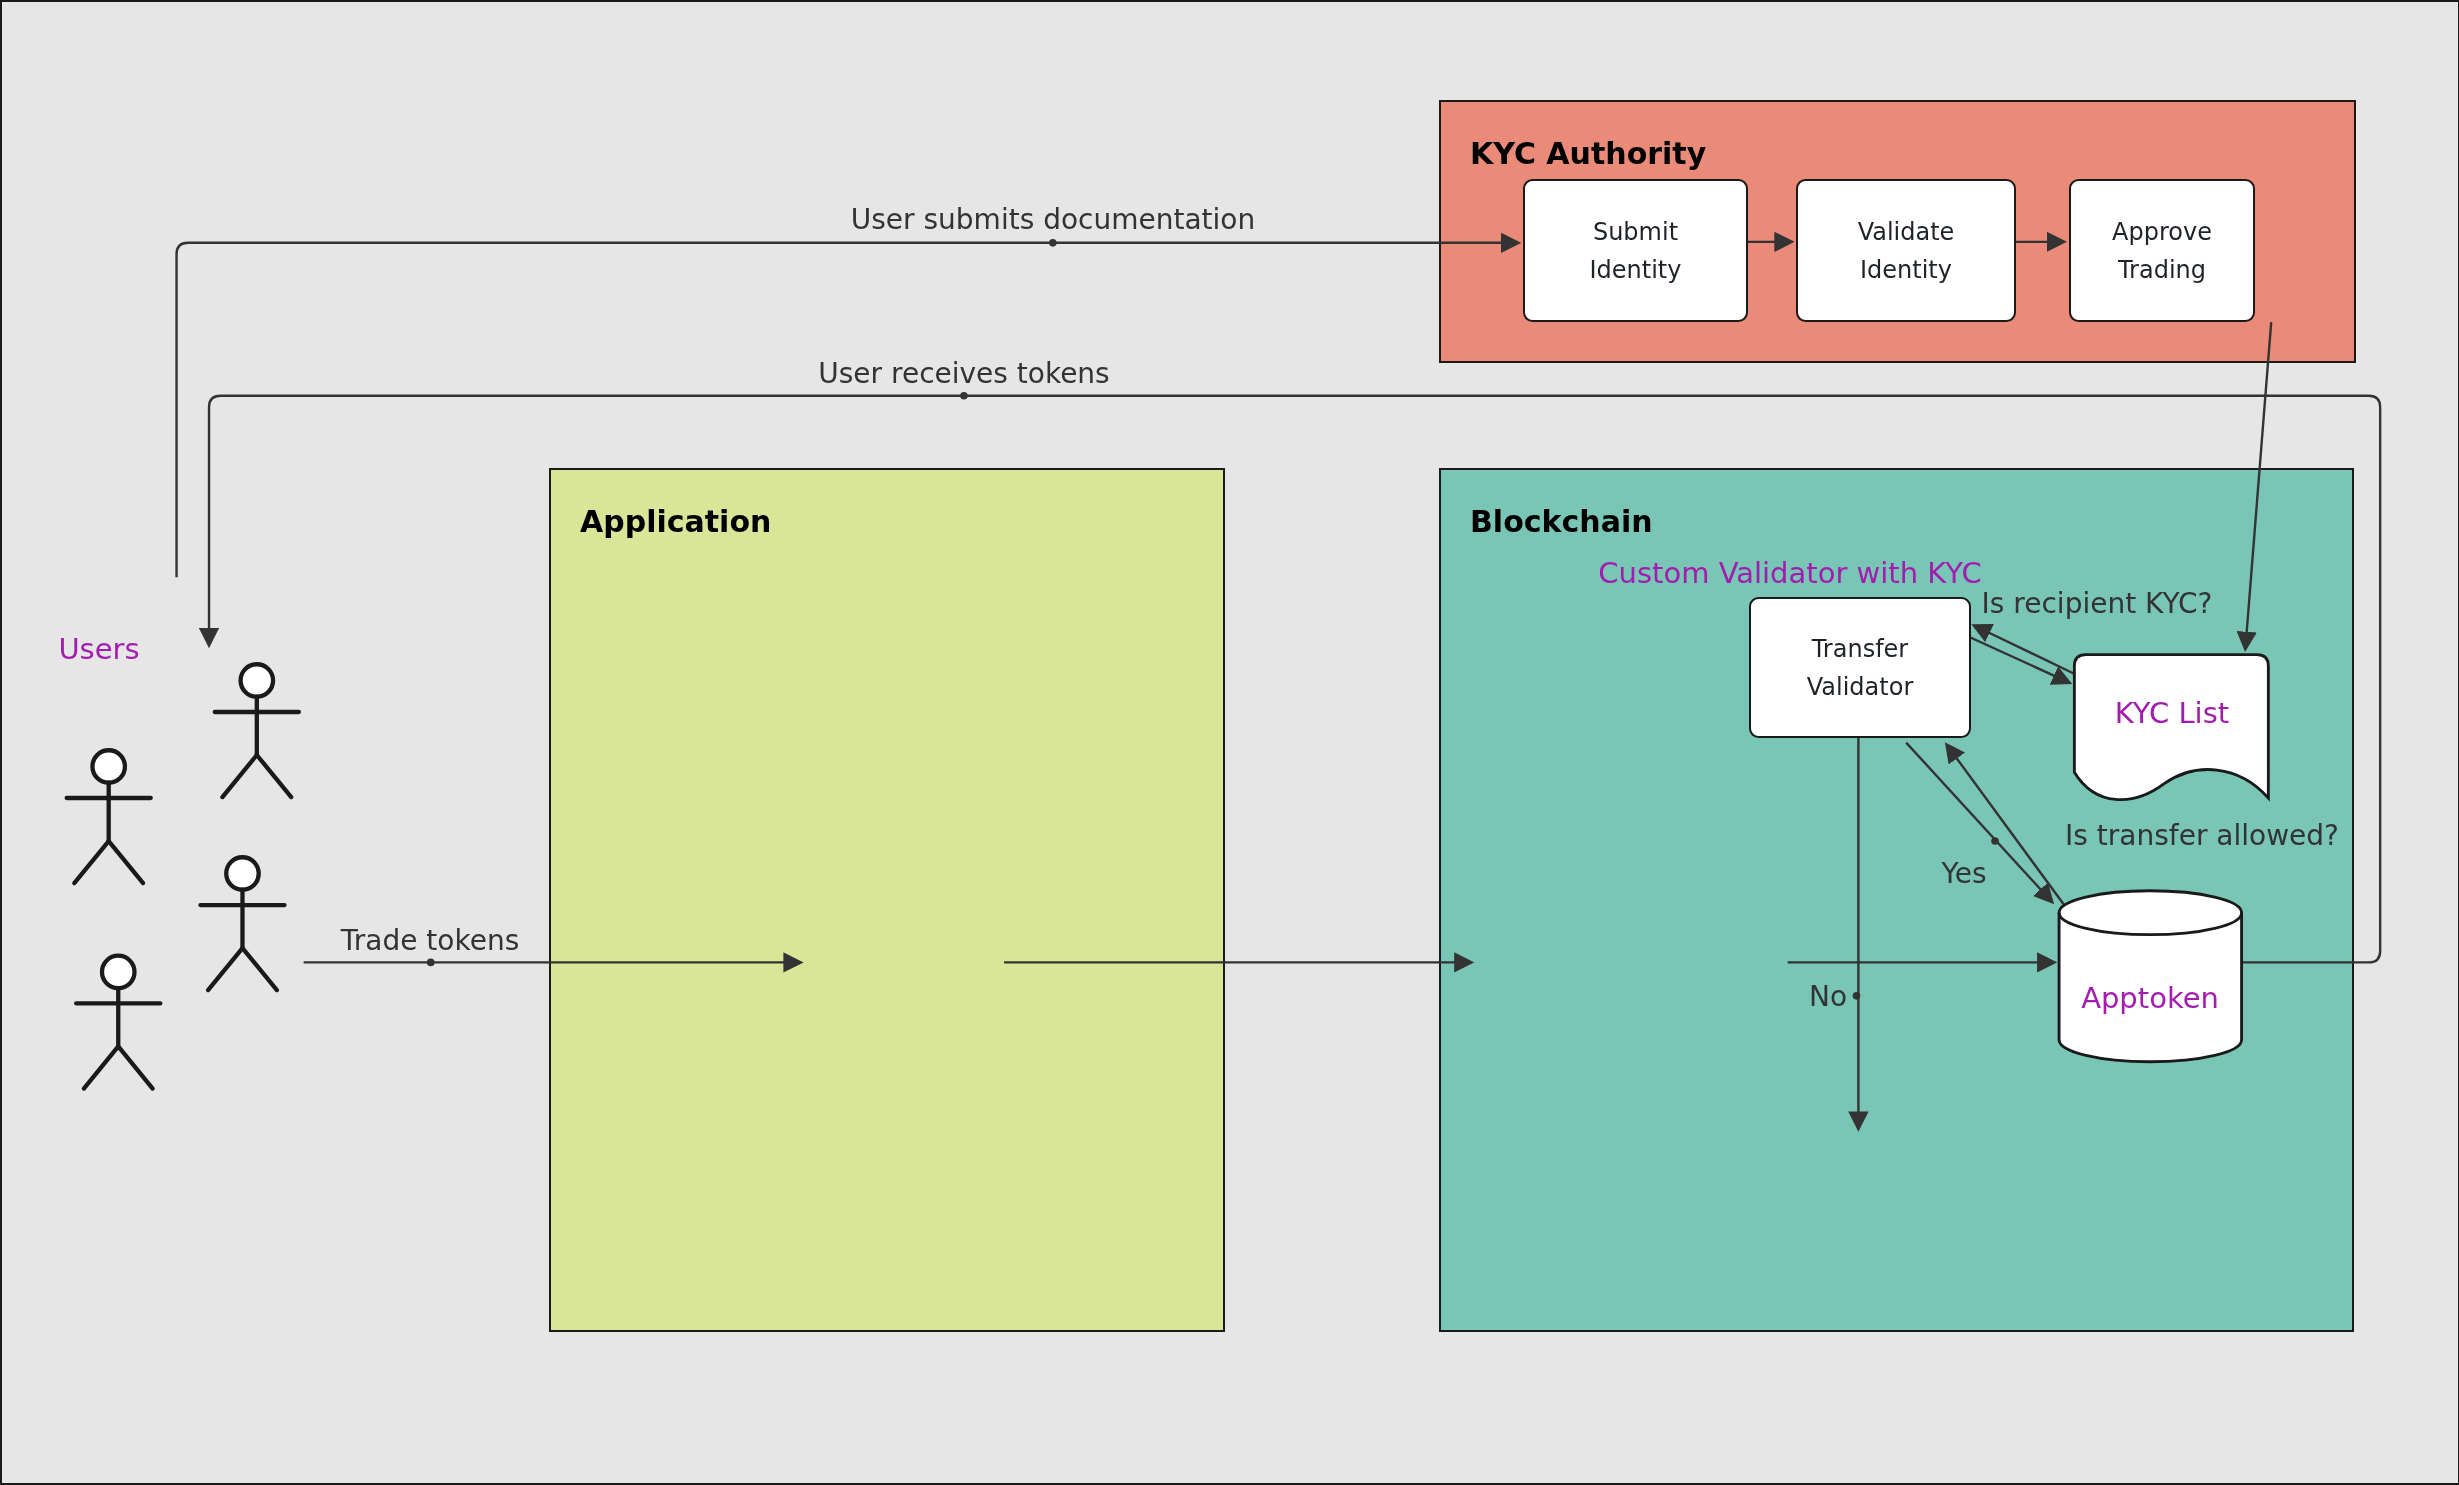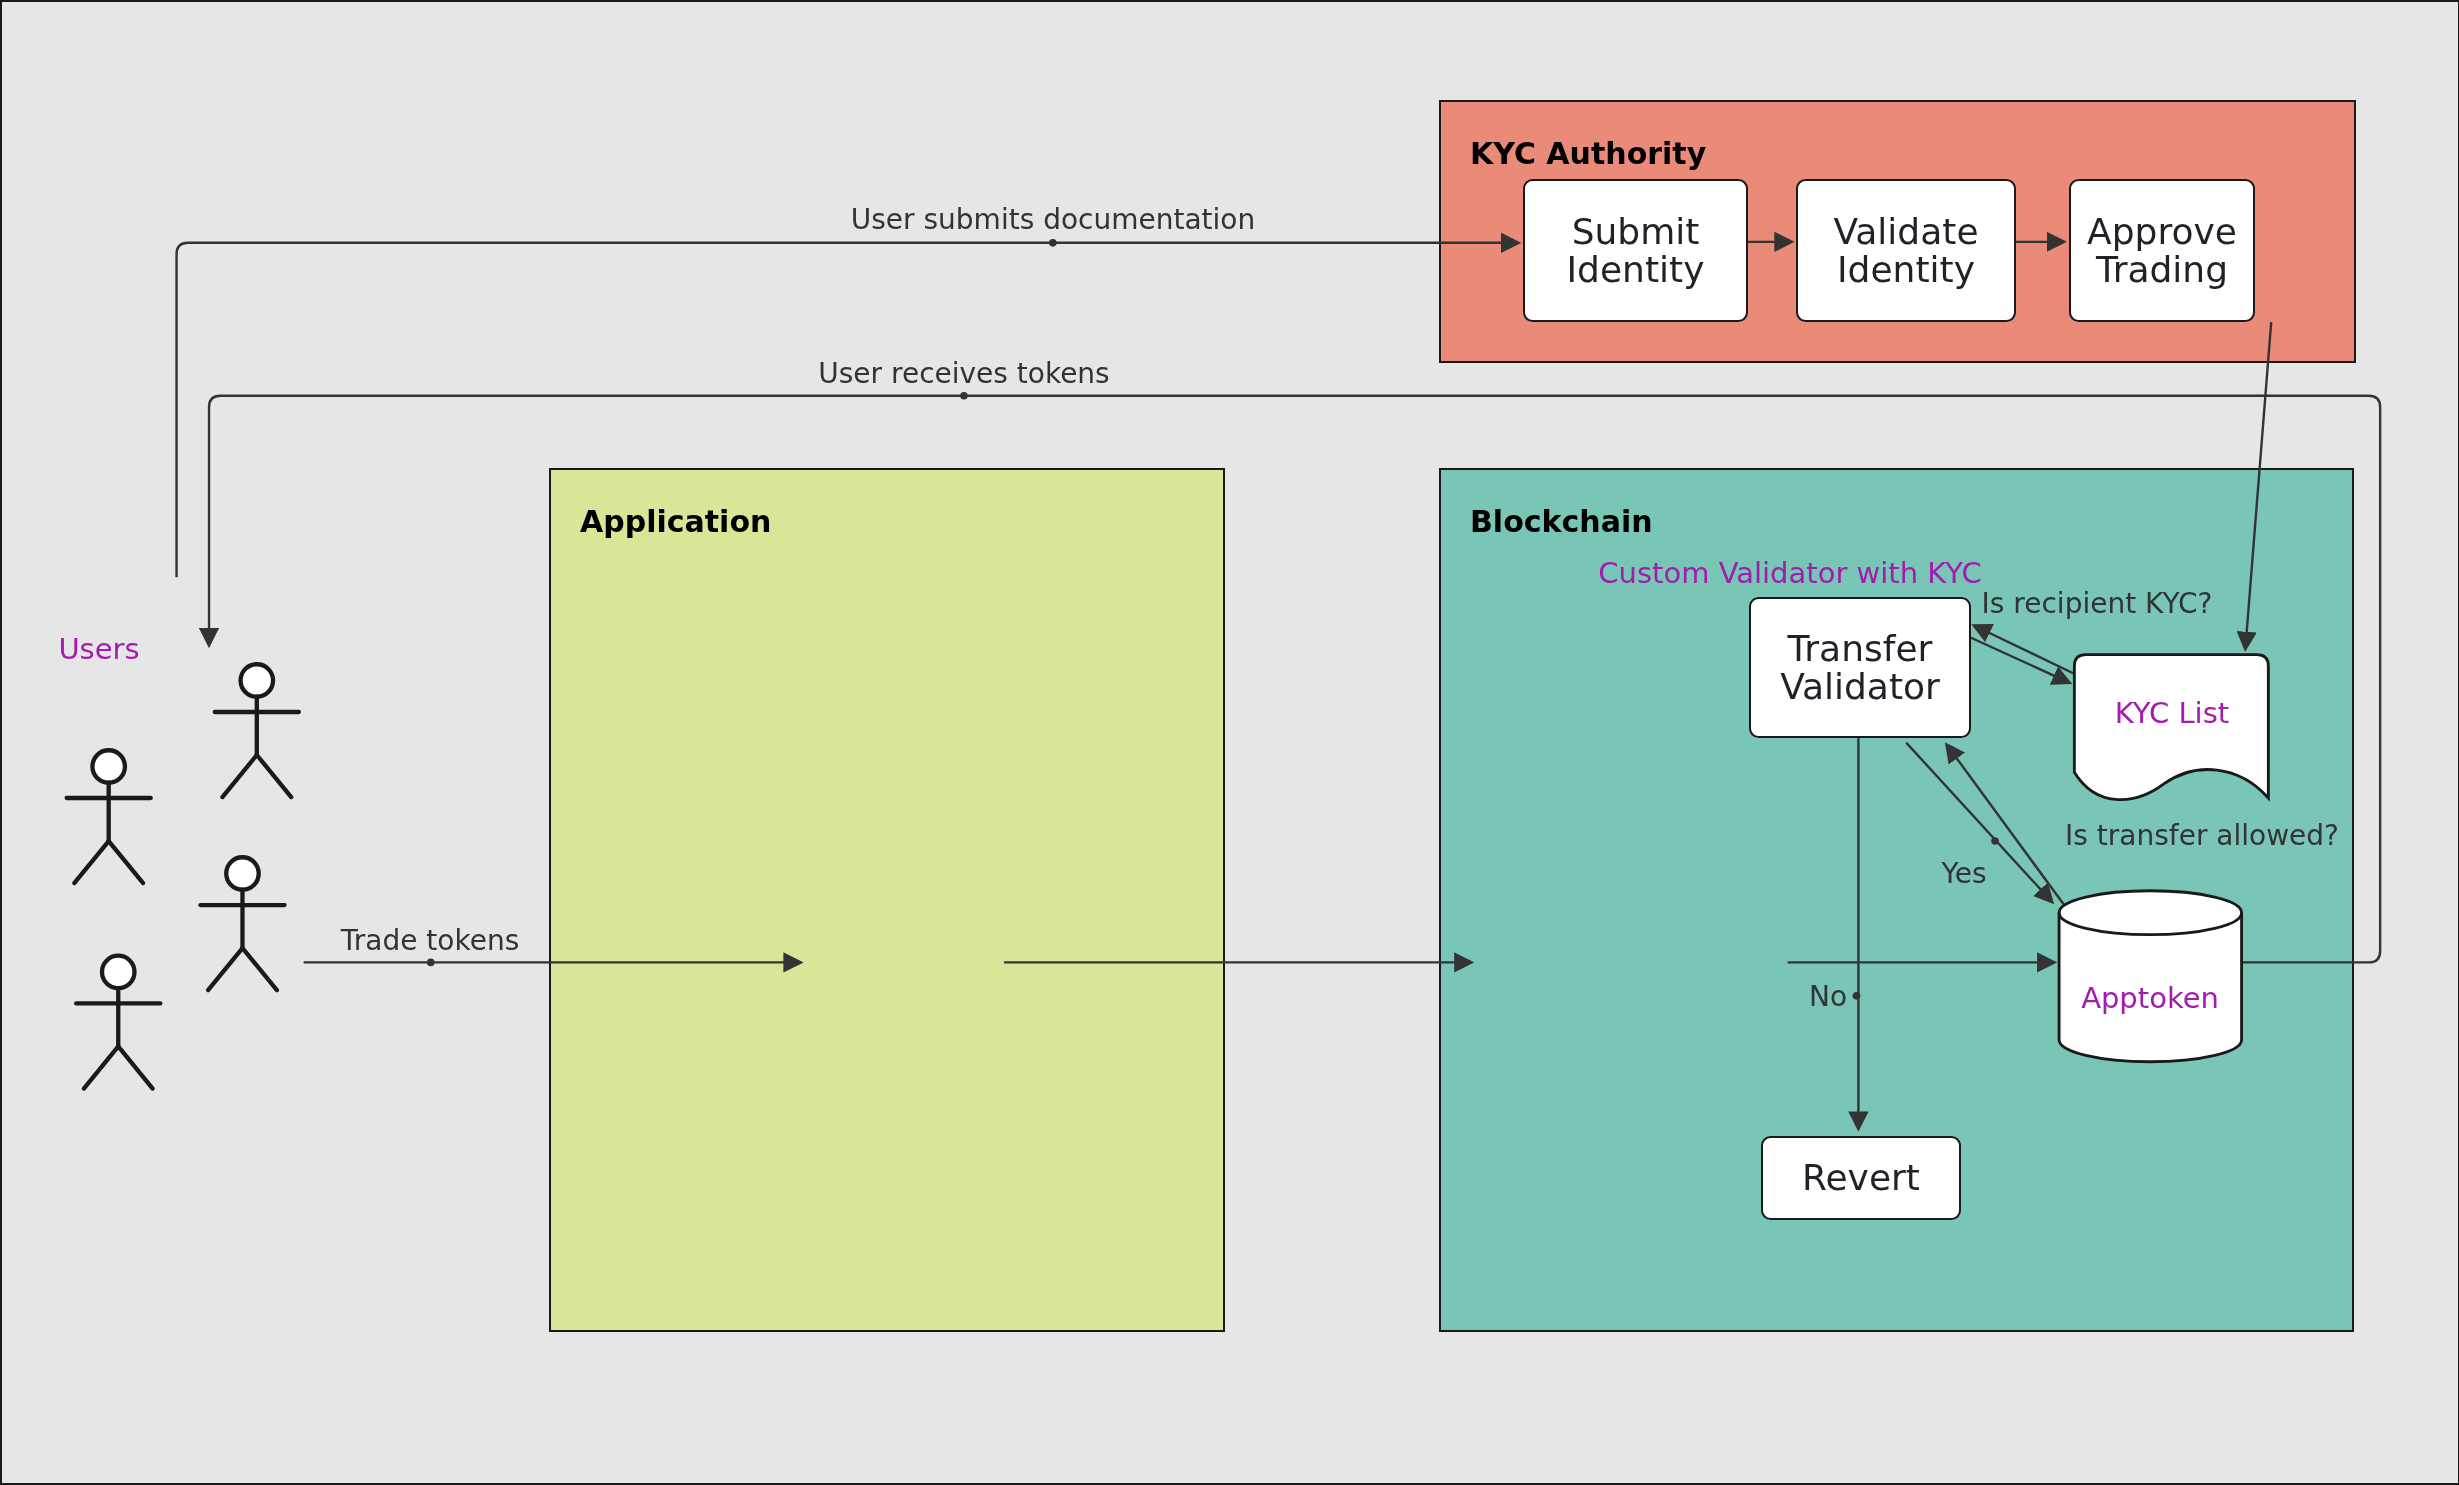--- a/index.html
+++ b/index.html
@@ -20,21 +20,21 @@
   svg.layer{position:absolute;left:0;top:0;z-index:2;}
   .edge{stroke:#333333;stroke-width:2.5;fill:none;}
   .shape{fill:#ffffff;stroke:#1a1a1a;stroke-width:3;}
   .person line{stroke:#1a1a1a;stroke-width:4.5;stroke-linecap:round;}
   .person circle{fill:#ffffff;stroke:#1a1a1a;stroke-width:4.5;}
   .dot{fill:#333333;}
   .node{
     position:absolute;z-index:3;
     background:#ffffff;border:2.9px solid #1a1a1a;border-radius:9.6px;
     display:flex;align-items:center;justify-content:center;
-    text-align:center;font-size:36px;line-height:38px;color:#1f2328;
+    text-align:center;font-size:24px;line-height:38px;color:#1f2328;
     white-space:pre-line;box-sizing:border-box;
   }
   .node.submit{left:1521px;top:177px;width:225px;height:143px;}
   .node.validate{left:1794px;top:177px;width:220px;height:143px;}
   .node.approve{left:2067px;top:177px;width:186px;height:143px;}
   .node.trade{left:803px;top:889px;width:199px;height:143px;}
   .node.tv{left:1747px;top:595px;width:222px;height:141px;}
   .node.pp{left:1474px;top:877px;width:312px;height:167px;}
   .node.revert{left:1759px;top:1134px;width:200px;height:84px;}
   .elabel{
@@ -145,21 +145,20 @@
   </svg>
 
   <div class="node submit">Submit
 Identity</div>
   <div class="node validate">Validate
 Identity</div>
   <div class="node approve">Approve
 Trading</div>
   <div class="node tv">Transfer
 Validator</div>
-  <div class="node revert">Revert</div>
 
   <div class="elabel dark lbl-kyclist">KYC List</div>
   <div class="elabel dark lbl-apptoken">Apptoken</div>
 
   <div class="elabel dark lbl-users">Users</div>
   <div class="elabel lbl-submits">User submits documentation</div>
   <div class="elabel lbl-receives">User receives tokens</div>
   <div class="elabel lbl-trade">Trade tokens</div>
   <div class="elabel dark lbl-custom">Custom Validator with KYC</div>
   <div class="elabel lbl-recipient">Is recipient KYC?</div>

